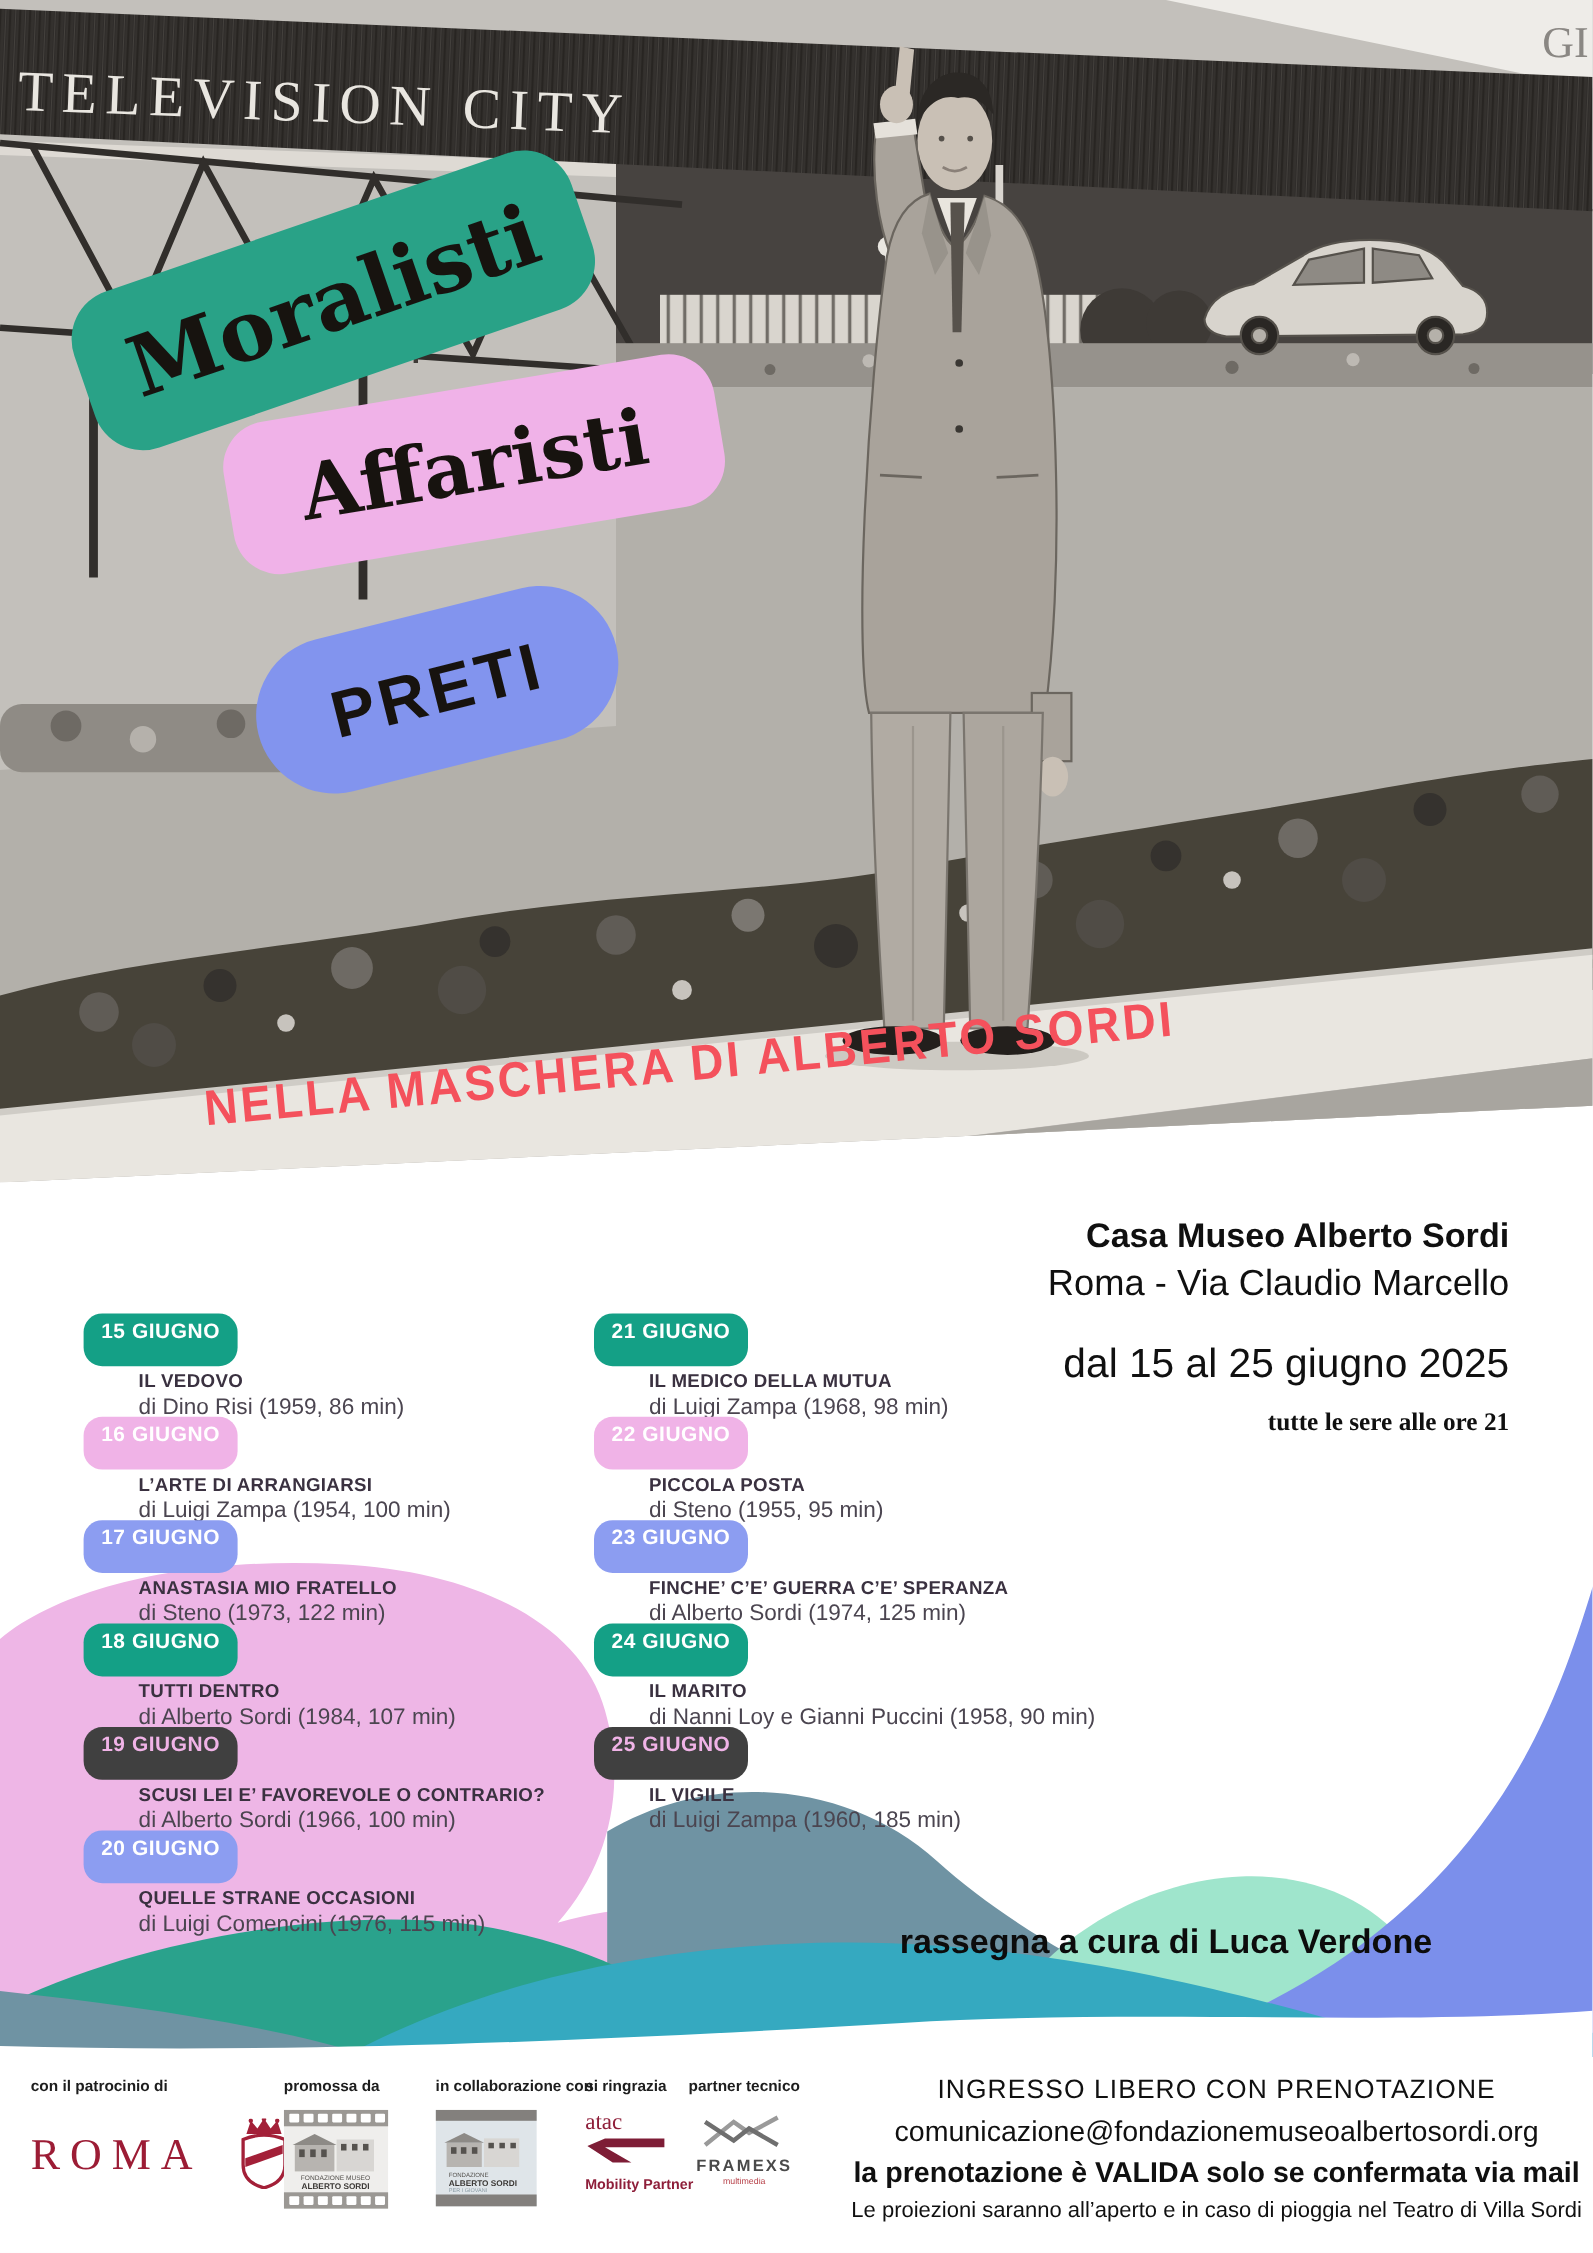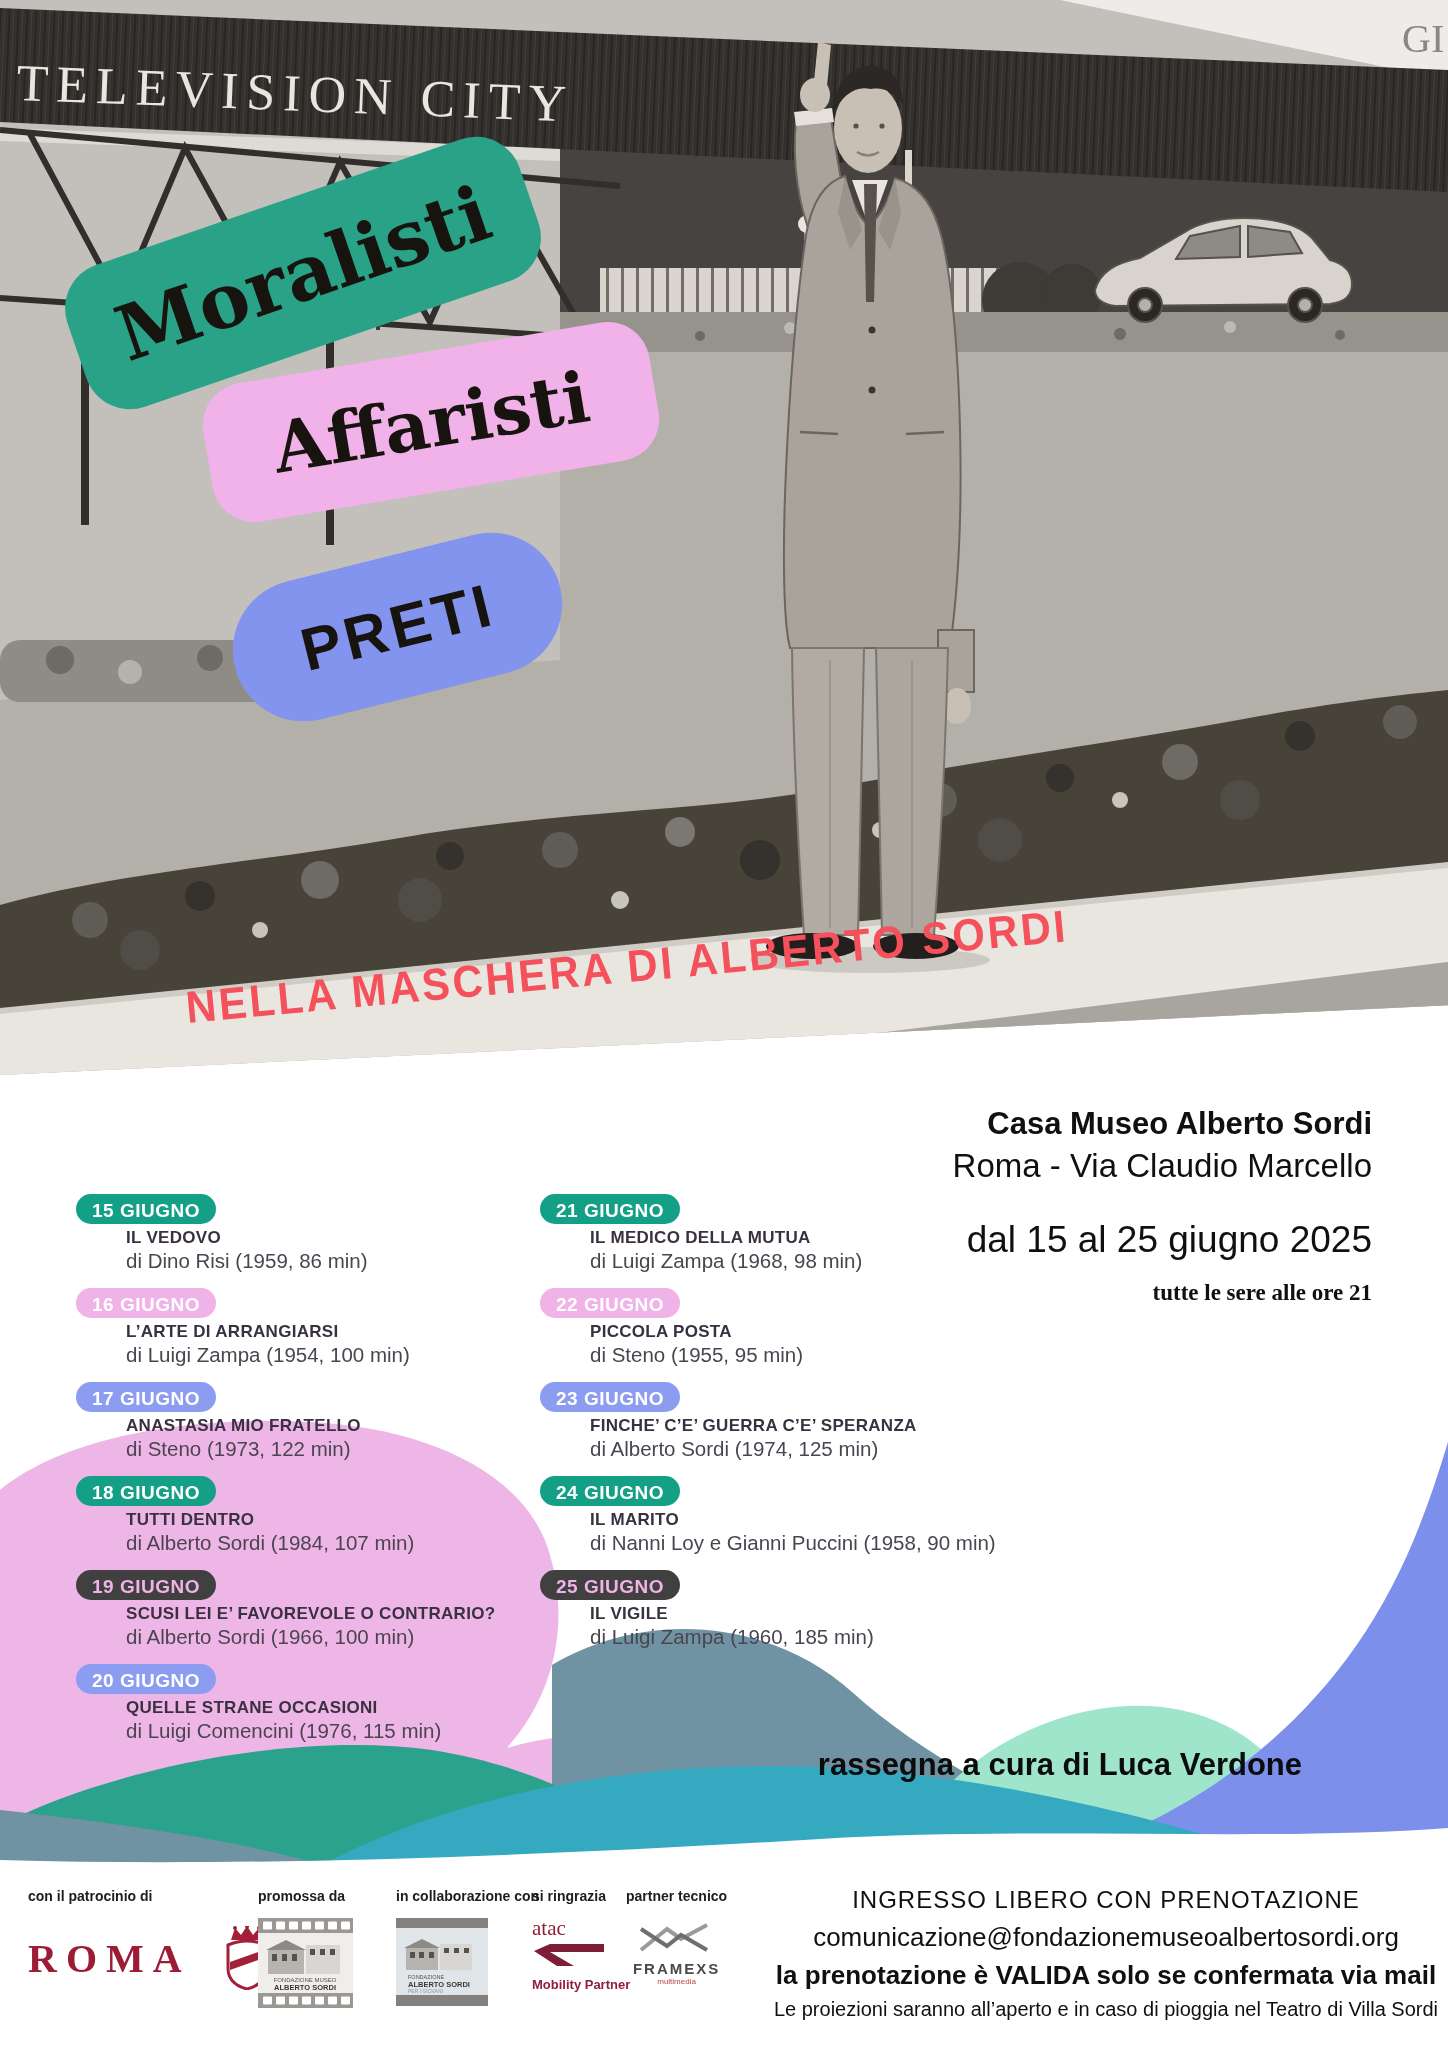--- a/index.html
+++ b/index.html
@@ -32,39 +32,39 @@
   .info .venue{font-weight:bold;font-size:31px;}
   .info .address{font-size:33px;margin-top:5px;}
   .info .dates{font-size:37px;margin-top:34px;}
   .info .time{font-weight:bold;font-size:23px;margin-top:19px;font-family:Liberation Serif, serif;}
 
   
   .col{position:absolute;top:1194px;z-index:3;}
   .col-left{left:76px;width:450px;}
   .col-right{left:540px;width:600px;}
   .entry{height:94px;}
-  .date-pill{display:inline-block;height:30px;line-height:34px;padding:0 16px;border-radius:17px;
+  .date-pill{display:inline-block;height:48px;line-height:34px;padding:0 16px;border-radius:17px;
              font-size:19px;font-weight:bold;color:#fff;letter-spacing:.5px;}
   .date-pill.green{background:var(--green);}
   .date-pill.pink{background:var(--pink);}
   .date-pill.blue{background:var(--blue);}
   .date-pill.white{background:#404040;color:var(--pink);}
   .film-title{margin:4px 0 1px 50px;font-size:17px;font-weight:bold;color:var(--title_ink);letter-spacing:.3px;}
   .film-credits{margin-left:50px;font-size:20.5px;color:var(--credits_ink);}
 
   
   .waves{position:absolute;left:0;top:1370px;width:1448px;height:500px;z-index:1;}
   .curator{position:absolute;right:146px;top:1747px;z-index:3;font-weight:bold;font-size:31px;color:#0c0c0c;}
 
   
   .footer{position:absolute;left:0;top:1870px;width:1448px;height:178px;background:#fff;z-index:4;}
   .partner{position:absolute;top:18px;}
   .partner .plabel{font-size:14px;font-weight:bold;color:#1d1d1d;white-space:nowrap;}
   .p-roma{left:28px;}
-  .roma-row{display:flex;align-items:center;gap:34px;margin-top:22px;font-weight:bold;}
+  .roma-row{display:flex;align-items:center;gap:34px;margin-top:22px;}
   .roma-text{font-family:"Liberation Serif",serif;font-size:40px;letter-spacing:9px;color:var(--roma_red);}
   .p-museo{left:258px;}  .p-giovani{left:396px;}  .p-atac{left:532px;}  .p-framexs{left:626px;}
   .logo-box{margin-top:14px;}
   .atac-name{font-size:21px;color:var(--atac_red);margin-top:12px;font-family:Liberation Serif, serif;}
   .atac-sub{font-size:13px;font-weight:bold;color:var(--atac_red);margin-top:4px;white-space:nowrap;}
   .fx-name{font-size:15px;font-weight:bold;color:#4a4a4a;letter-spacing:2px;margin-top:2px;}
   .fx-sub{font-size:8px;color:#b8434b;text-align:center;}
 
   .booking{position:absolute;left:770px;top:16px;width:672px;text-align:center;color:#101010;}
   .booking .b1{font-size:24px;letter-spacing:1px;margin-bottom:8px;}

